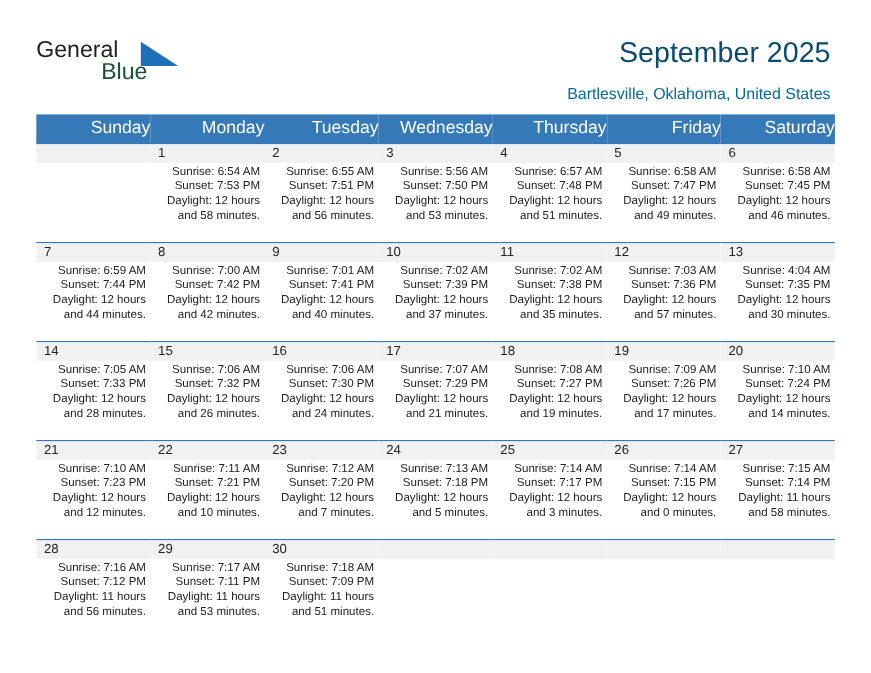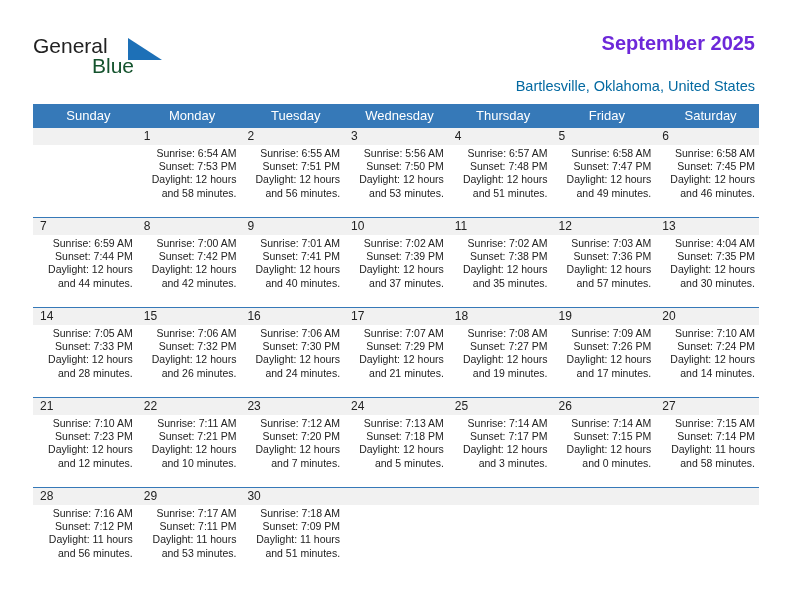--- a/index.html
+++ b/index.html
@@ -60,23 +60,23 @@
     width: 0;
     height: 0;
     border-left: 34px solid #1d70b7;
     border-top: 22px solid transparent;
   }
 
   .title {
     position: absolute;
     right: 37px;
     top: 32px;
-    font-size: 20px;
-    color: #6d28d9;
-    font-weight: bold;
+    font-size: 26px;
+    color: #0c4a6e;
+    font-weight: normal;
     text-align: right;
     white-space: nowrap;
     font-family: "Liberation Sans", sans-serif;
   }
   .subtitle {
     position: absolute;
     right: 37px;
     top: 78px;
     font-size: 14.5px;
     color: #0369a1;
@@ -93,23 +93,23 @@
     width: 726px;
   }
   table.cal {
     width: 726px;
     border-collapse: collapse;
     table-layout: fixed;
   }
   table.cal th {
     background: #3679b8;
     color: #ffffff;
-    font-size: 13px;
+    font-size: 16px;
     font-weight: normal;
-    text-align: center;
+    text-align: right;
     padding: 4px 0 4px 7px;
     height: 13px;
     font-family: "Liberation Sans", sans-serif;
   }
   table.cal td {
     vertical-align: top;
     padding: 0;
     width: 103.71px;
     border-top: 1px solid #3679b8;
   }

